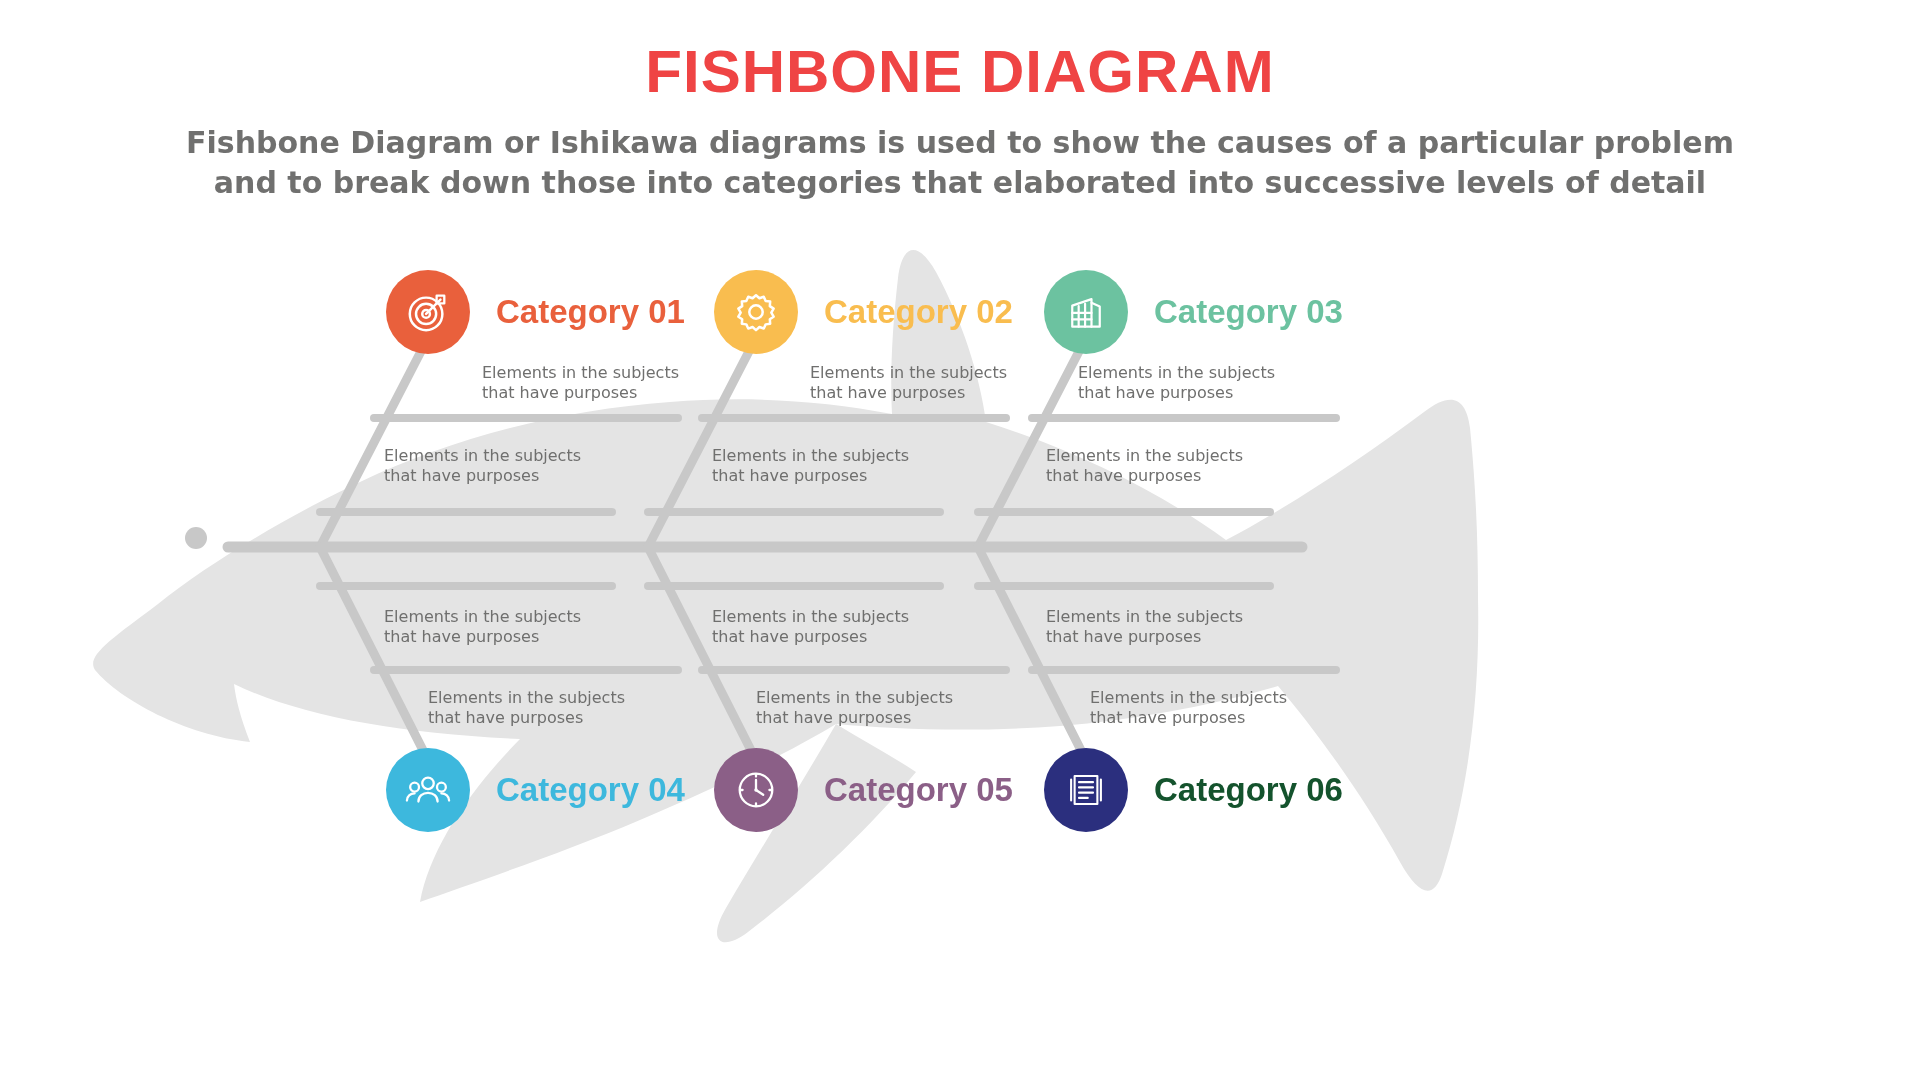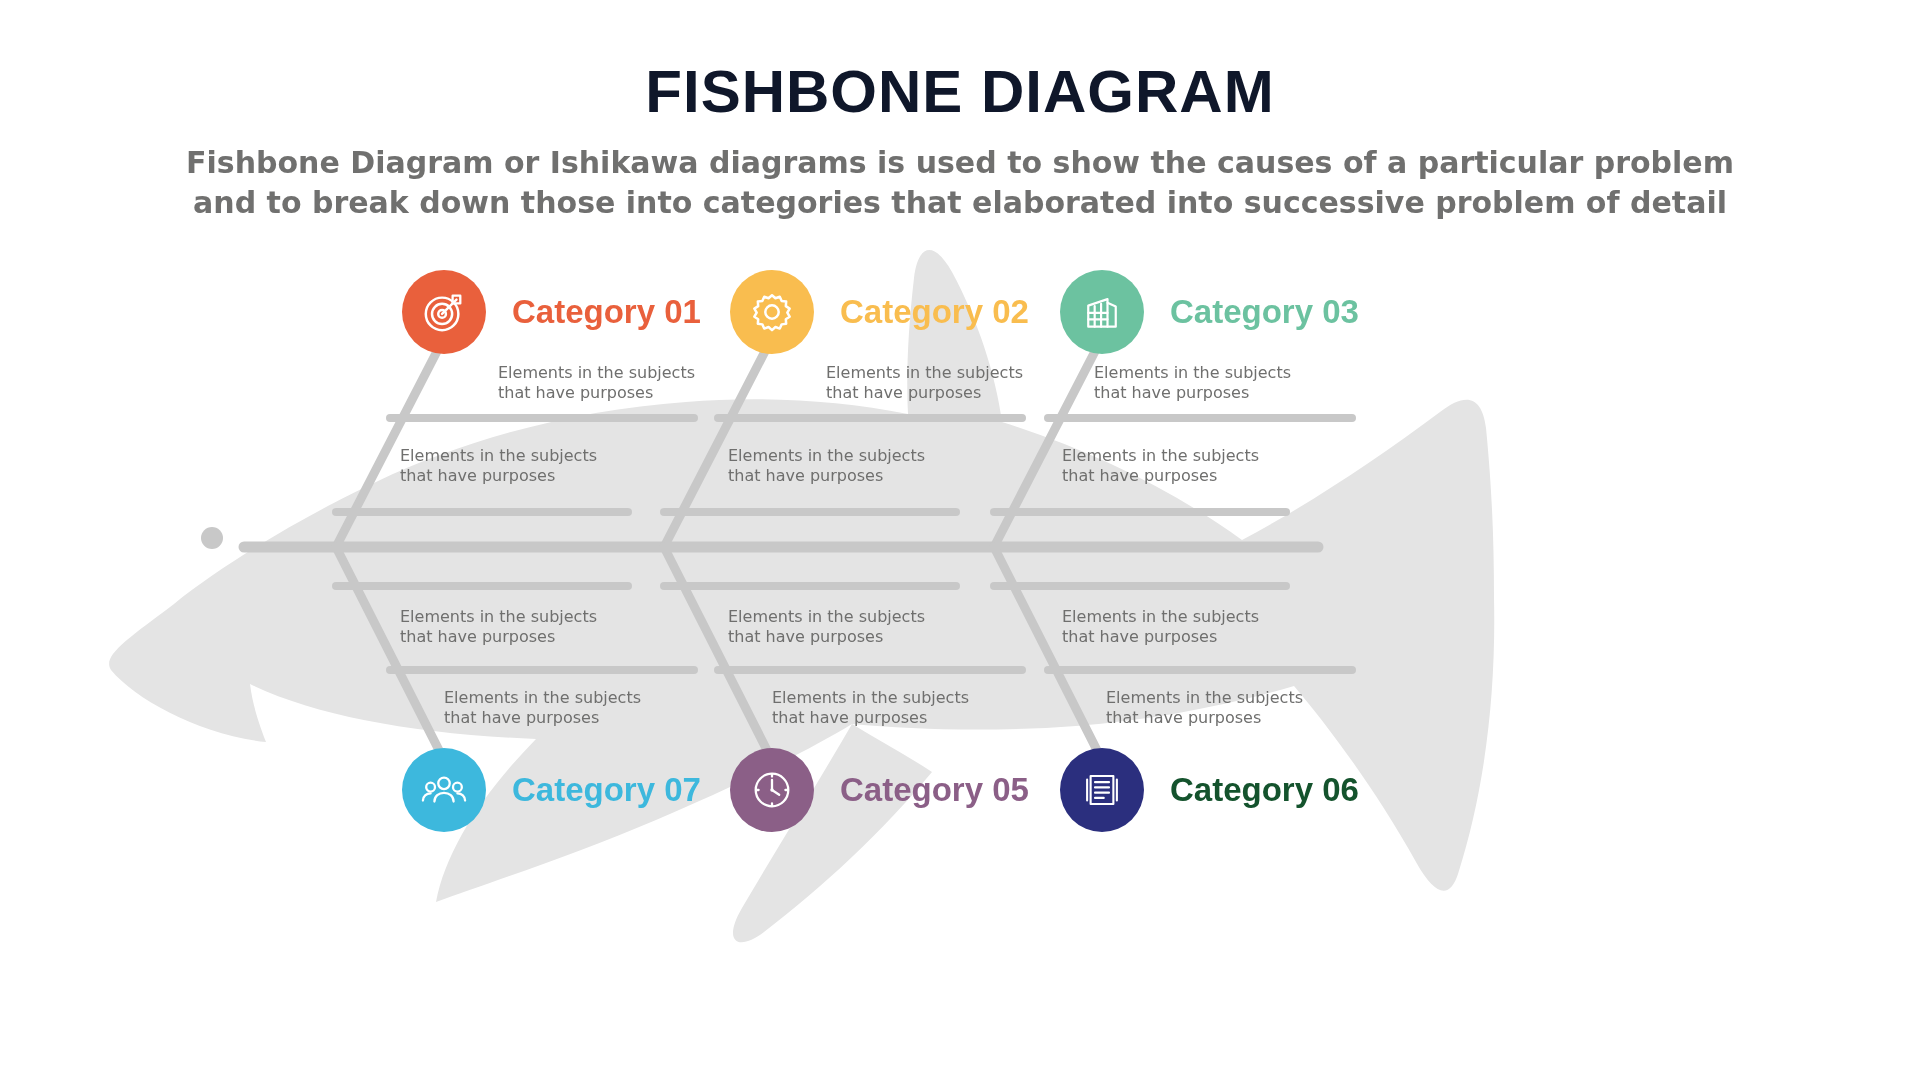--- a/index.html
+++ b/index.html
@@ -7,33 +7,33 @@
     width:1920px;height:1080px;
     background:#ffffff;
     font-family:"DejaVu Sans","Liberation Sans",sans-serif;
     overflow:hidden;position:relative;
   }
   #stage{position:absolute;left:0;top:0;width:1920px;height:1080px;}
 
   
   .header{position:absolute;left:0;top:0;width:1920px;text-align:center;}
   .title{
-    font-size:60px;font-weight:bold;color:#0f172a;
-    letter-spacing:1px;margin-top:60px;line-height:1.05;
+    font-size:60px;font-weight:bold;color:#ef4444;
+    letter-spacing:1px;margin-top:40px;line-height:1.05;
     font-family:"Liberation Sans",sans-serif;
   }
   .subtitle{
     font-size:30px;color:#70706f;line-height:1.32;
     margin-top:20px;font-weight:bold;
     font-family:"DejaVu Sans",sans-serif;
   }
   .subtitle div{width:1620px;margin:0 auto;}
 
   
-  .diagram{position:absolute;left:16px;top:0;width:1760px;height:1080px;}
+  .diagram{position:absolute;left:0;top:0;width:1760px;height:1080px;}
   .fishsvg{position:absolute;left:0;top:0;width:1920px;height:1080px;}
 
   
   .cat{position:absolute;display:flex;align-items:center;}
   .cat .bubble{
     width:84px;height:84px;border-radius:50%;
     display:flex;align-items:center;justify-content:center;
     flex:0 0 auto;
   }
   .cat .bubble svg{display:block;}
@@ -53,21 +53,21 @@
 </style>
 </head>
 <body>
 
 <div id="stage">
 
   <div class="header">
     <div class="title">FISHBONE DIAGRAM</div>
     <div class="subtitle">
       <div>Fishbone Diagram or Ishikawa diagrams is used to show the causes of a particular problem</div>
-      <div>and to break down those into categories that elaborated into successive problem of detail</div>
+      <div>and to break down those into categories that elaborated into successive levels of detail</div>
     </div>
   </div>
 
   <div class="diagram">
 
     <svg class="fishsvg" viewBox="0 0 1920 1080">
 
       <g>
         <path fill="#e4e4e4" d="
           M 95,670
@@ -209,21 +209,21 @@
           <svg width="46" height="46" viewBox="0 0 48 48" fill="none" stroke="#ffffff" stroke-width="2.4" stroke-linecap="round" stroke-linejoin="round">
             <circle cx="24" cy="17" r="6"></circle>
             <path d="M14 36 c0-5.5 4.5-9 10-9 s10 3.5 10 9"></path>
             <circle cx="10" cy="21" r="4.6"></circle>
             <path d="M2 35 c0-4.6 3.6-7.4 8-7.4"></path>
             <circle cx="38" cy="21" r="4.6"></circle>
             <path d="M46 35 c0-4.6-3.6-7.4-8-7.4"></path>
           </svg>
         </span>
       </div>
-      <div class="clabel" style="color:#3db8dd;">Category 07</div>
+      <div class="clabel" style="color:#3db8dd;">Category 04</div>
     </div>
     <div class="elem" style="left:384px;top:607px;">
       <span>Elements in the subjects</span>
       <span>that have purposes</span>
     </div>
     <div class="elem" style="left:428px;top:688px;">
       <span>Elements in the subjects</span>
       <span>that have purposes</span>
     </div>
 

